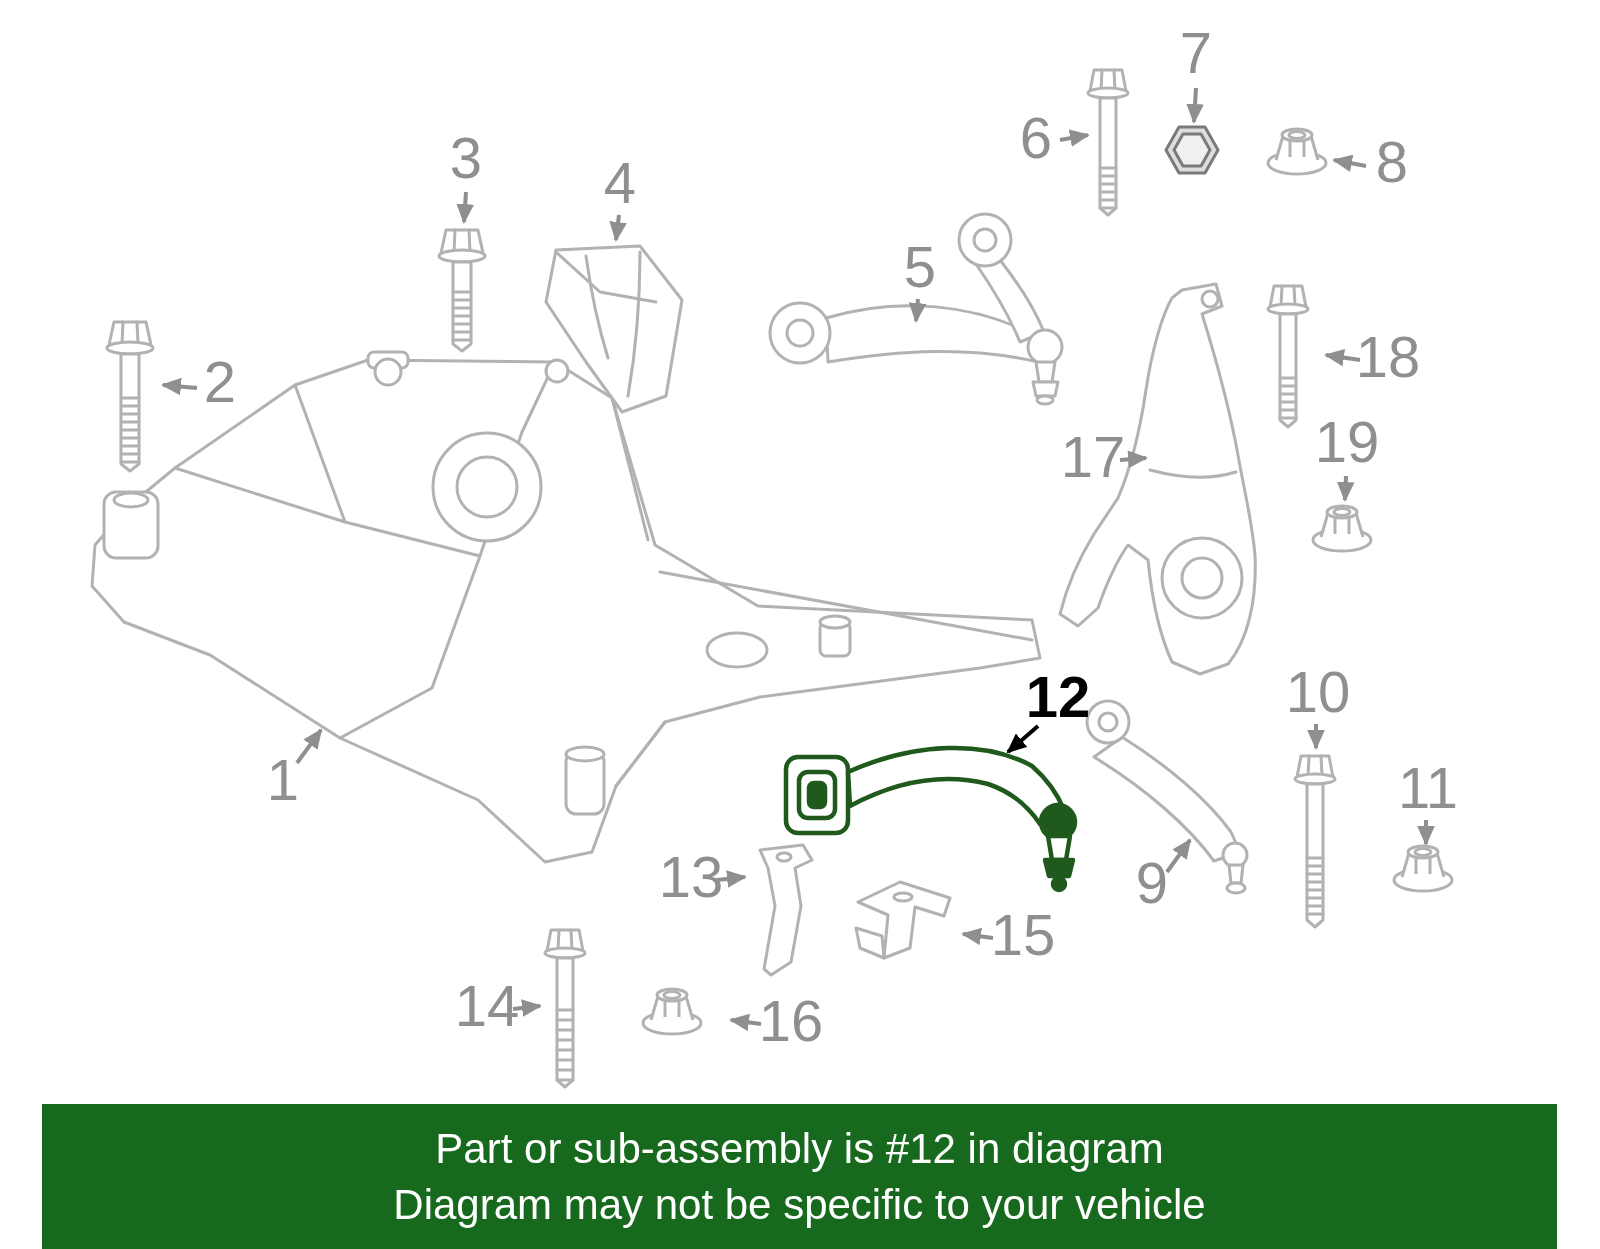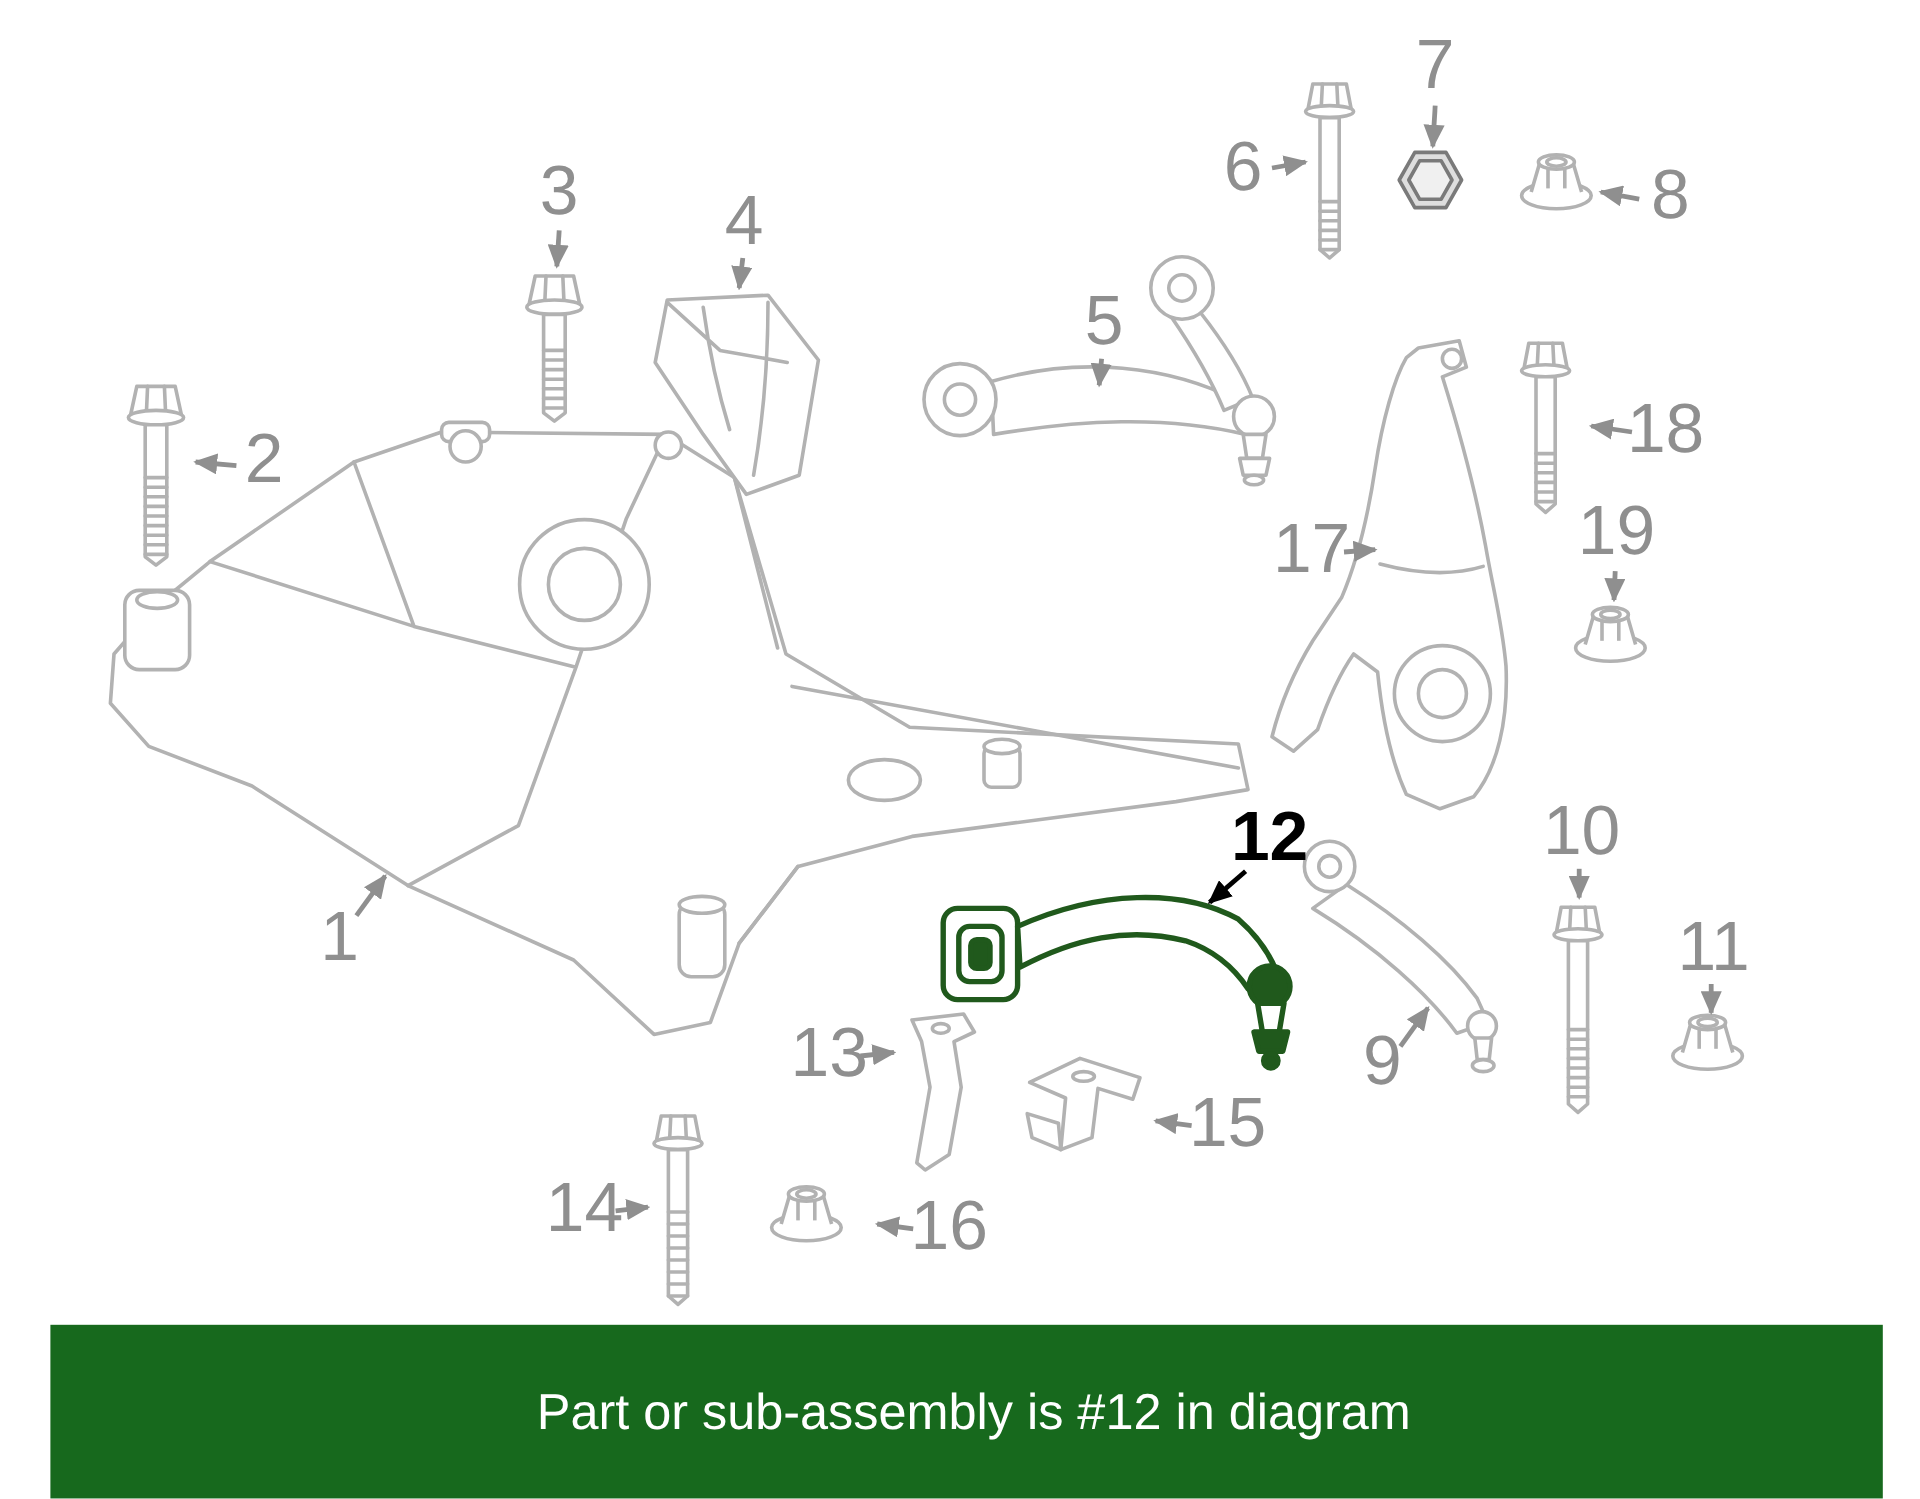--- a/index.html
+++ b/index.html
@@ -22,21 +22,21 @@
   .arrows line{stroke:var(--label_gray);stroke-width:4;}
   .arrows line.black{stroke:var(--label_black);}
   
   .labels text{fill:var(--label_gray);font-family:"Liberation Sans",sans-serif;font-size:58px;text-anchor:middle;}
   .labels text.black{fill:var(--label_black);font-weight:700;}
   
   .banner{
     position:absolute;left:42px;top:1104px;width:1515px;height:145px;
     background:var(--banner_green);color:#ffffff;
     display:flex;flex-direction:column;align-items:center;justify-content:center;
-    font-size:42px;line-height:1.32;text-align:center;padding-left:12px;
+    font-size:42px;line-height:1.32;text-align:center;
   }
 </style>
 </head>
 <body>
 
 <div class="page">
 
 <svg class="diagram-svg" width="1600" height="1249" viewBox="0 0 1600 1249" xmlns="http://www.w3.org/2000/svg">
   <defs>
     <marker id="ahg" markerWidth="5" markerHeight="4.4" refX="4.5" refY="2.2" orient="auto">
@@ -236,15 +236,16 @@
     <text x="1023" y="955">15</text>
     <text x="791" y="1041">16</text>
     <text x="1093" y="477">17</text>
     <text x="1388" y="377">18</text>
     <text x="1347" y="462">19</text>
   </g>
 </svg>
 
 <div class="banner">
   <div>Part or sub-assembly is #12 in diagram</div>
+  <div>Diagram may not be specific to your vehicle</div>
 </div>
 
 </div>
 
 </body></html>

